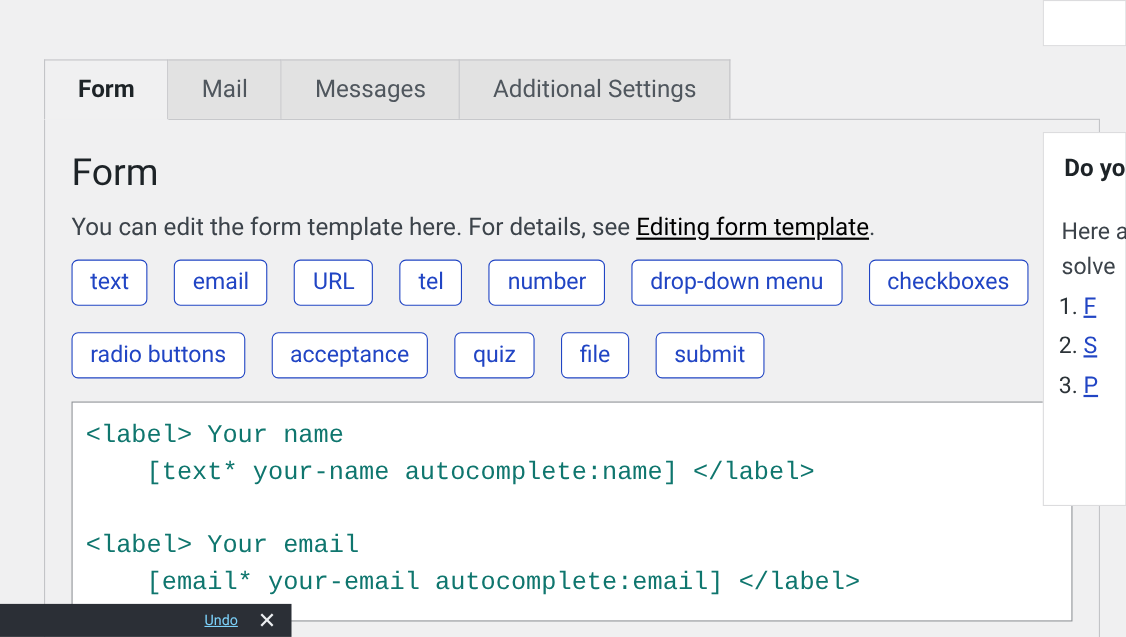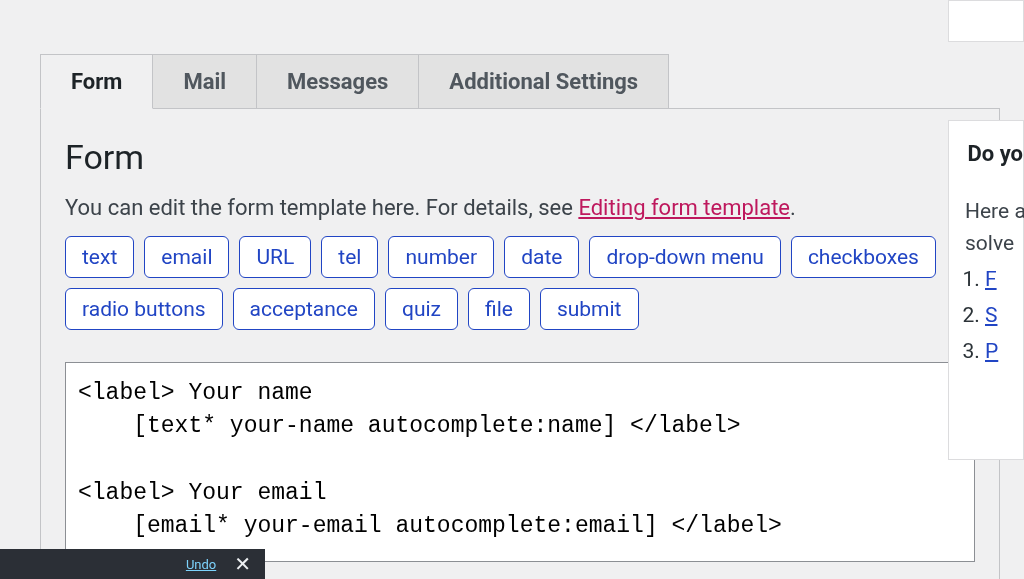--- a/index.html
+++ b/index.html
@@ -25,21 +25,20 @@
       font-size: 22px;
       color: #50575e;
       background: #e2e2e2;
       border: 1px solid #c3c4c7;
       border-bottom: none;
       cursor: pointer;
       margin-right: 0px;
     }
     .tab:not(:first-child){
       border-left: none;
-      font-weight: bold;
     }
     .tab.active {
       background: #f0f0f1;
       color: #1d2327;
       font-weight: 700;
       border-bottom: 1px solid #f0f0f1;
       margin-bottom: -1px;
     }
     .panel {
       border: 1px solid #c3c4c7;
@@ -52,48 +51,48 @@
       font-weight: 400;
       color: #1d2327;
       margin-bottom: 18px;
     }
     .panel-desc {
       font-size: 22px;
       color: #3c434a;
       margin-bottom: 16px;
     }
     .panel-desc a {
-      color: #be185d;
+      color: #000000;
       text-decoration: underline;
     }
     .tag-buttons {
       display: flex;
       flex-wrap: wrap;
-      gap: 10px;
-      margin-bottom: 32px;
+      gap: 24px;
+      margin-bottom: 21px;
     }
     .tag-btn {
       border: 1.5px solid #2145c4;
       color: #2145c4;
       background: #fff;
       border-radius: 6px;
       padding: 8px 16px;
       font-size: 21px;
       cursor: pointer;
       font-family: inherit;
     }
     .code-area {
       width: 100%;
       border: 1px solid #8c8f94;
       background: #fff;
       padding: 14px 12px;
       font-family: "SFMono-Regular", Consolas, "Liberation Mono", Menlo, monospace;
       font-size: 23px;
       line-height: 1.45;
-      color: #000000;
+      color: #0f766e;
       white-space: pre;
       min-height: 200px;
     }
     .sidebar {
       position: absolute;
       top: 0;
       right: 0;
       width: 86px;
       height: 579px;
       overflow: hidden;
@@ -182,21 +181,20 @@
     <h2 class="panel-title">Form</h2>
     <p class="panel-desc">
       <span>You can edit the form template here. For details, see </span><a href="#">Editing form template</a><span>.</span>
     </p>
     <div class="tag-buttons">
       <button class="tag-btn">text</button>
       <button class="tag-btn">email</button>
       <button class="tag-btn">URL</button>
       <button class="tag-btn">tel</button>
       <button class="tag-btn">number</button>
-      <button class="tag-btn">date</button>
       <button class="tag-btn">drop-down menu</button>
       <button class="tag-btn">checkboxes</button>
       <button class="tag-btn">radio buttons</button>
       <button class="tag-btn">acceptance</button>
       <button class="tag-btn">quiz</button>
       <button class="tag-btn">file</button>
       <button class="tag-btn">submit</button>
     </div>
     <div class="code-area">&lt;label&gt; Your name
     [text* your-name autocomplete:name] &lt;/label&gt;

